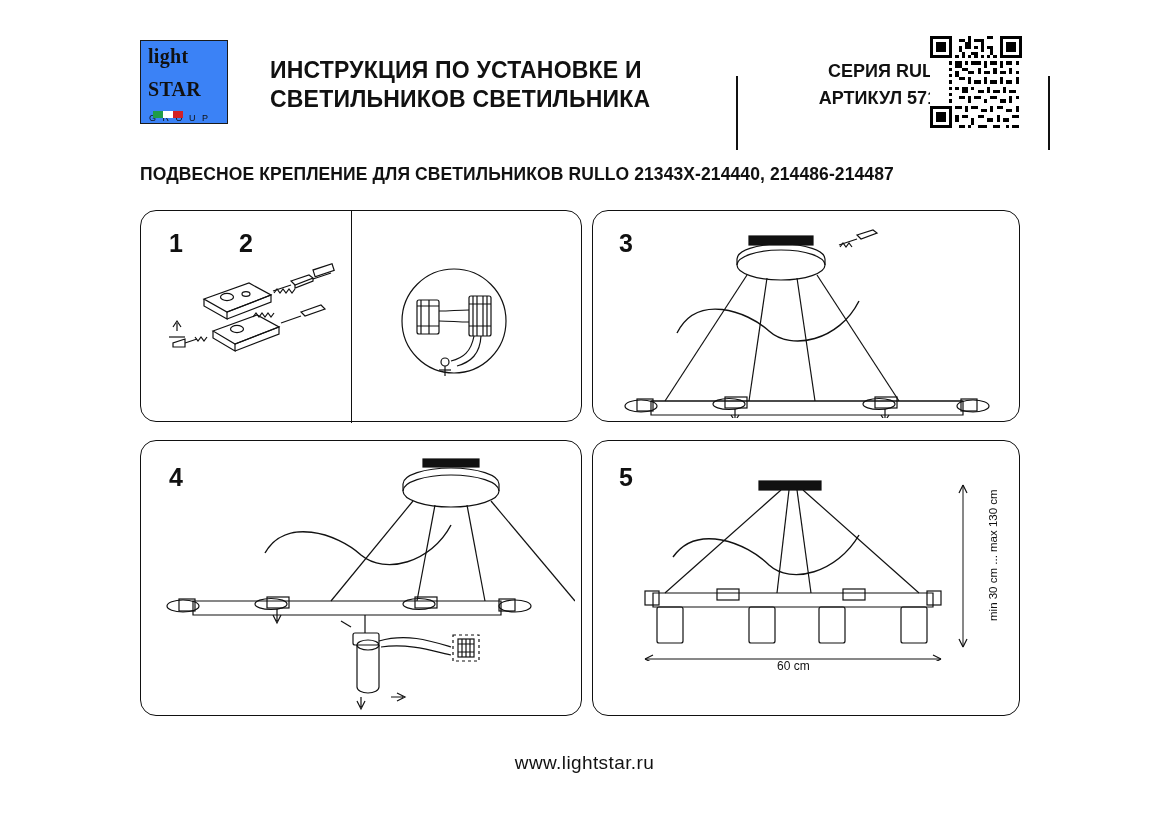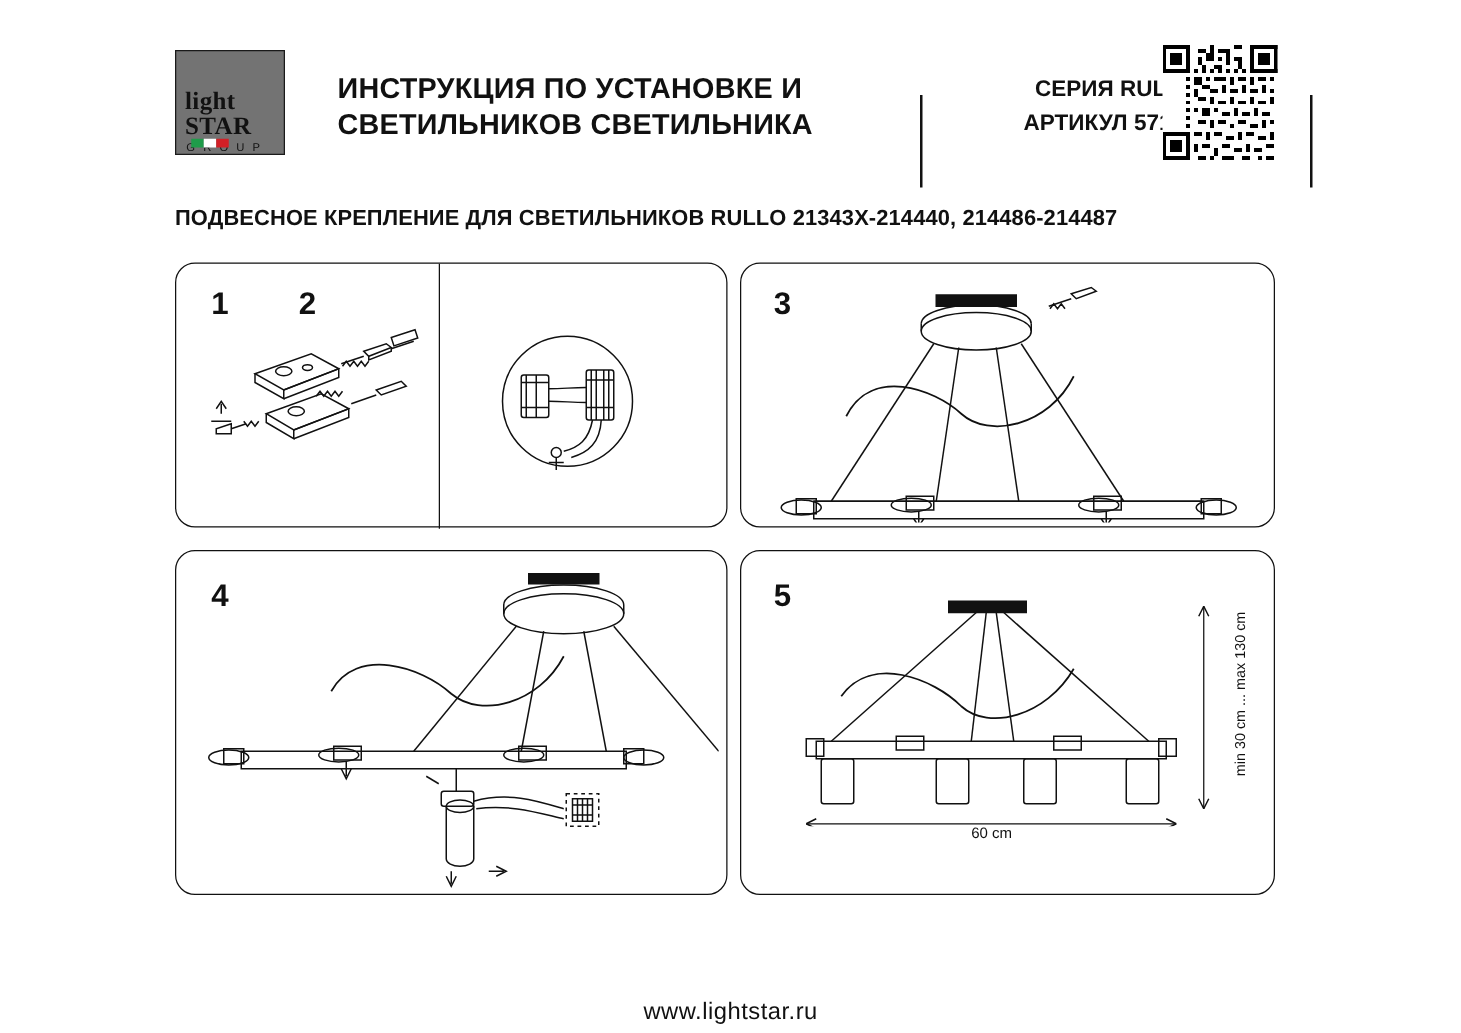--- a/index.html
+++ b/index.html
@@ -20,25 +20,25 @@
   .header {
     position: absolute;
     left: 140px; top: 36px;
     width: 890px; height: 92px;
   }
   .logo-box {
     position: absolute;
     left: 0; top: 4px;
     width: 88px; height: 84px;
     border: 1px solid #1a1a1a;
-    background: #737373;
+    background: #3b82f6;
     display: flex;
     flex-direction: column;
     align-items: center;
-    justify-content: flex-end;
+    justify-content: space-between;
     padding-top: 5px;
   }
   .logo-line {
     font-family: "Liberation Serif", serif;
     font-weight: bold;
     font-size: 20px;
     line-height: 20px;
     color: #111;
     letter-spacing: 0.3px;
     width: 100%;
@@ -142,21 +142,20 @@
 
   
   .footer {
     position: absolute;
     left: 0; top: 752px;
     width: 1169px;
     text-align: center;
     font-size: 19px;
     color: #111;
     letter-spacing: 0.4px;
-    margin-top: 47px;
   }
 
   .vtext {
     position: absolute;
     font-size: 11.5px;
     color: #111;
     white-space: nowrap;
     transform-origin: 0 0;
   }
   .dimtext {

